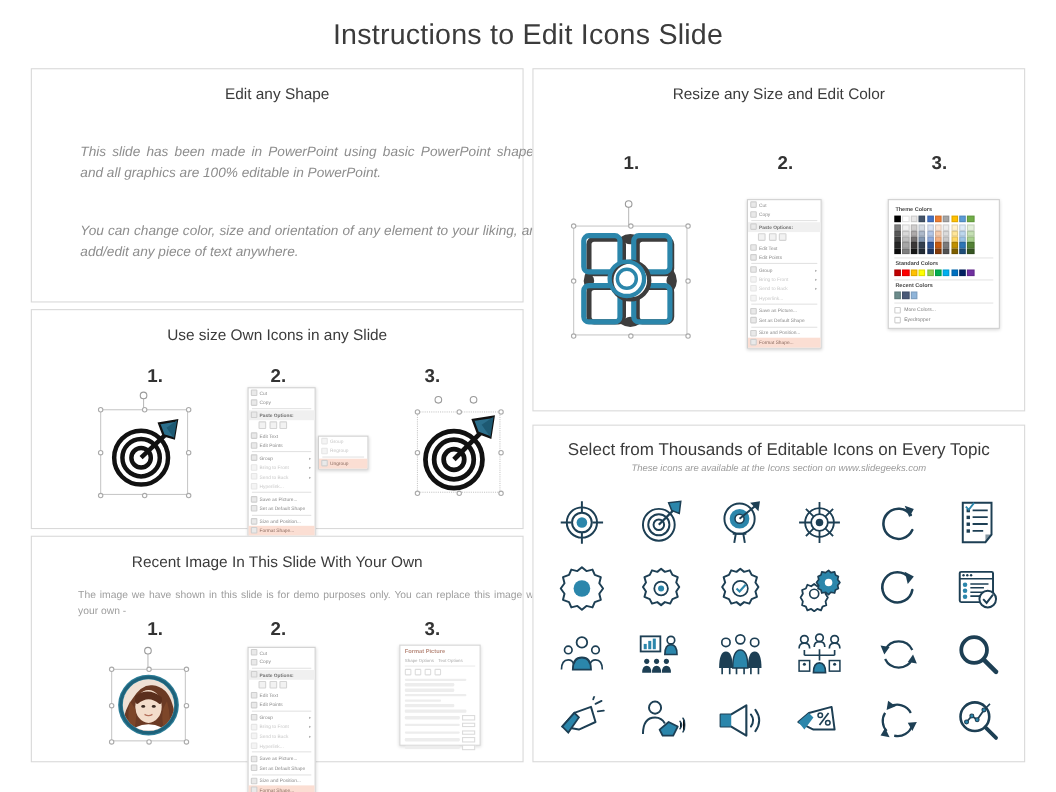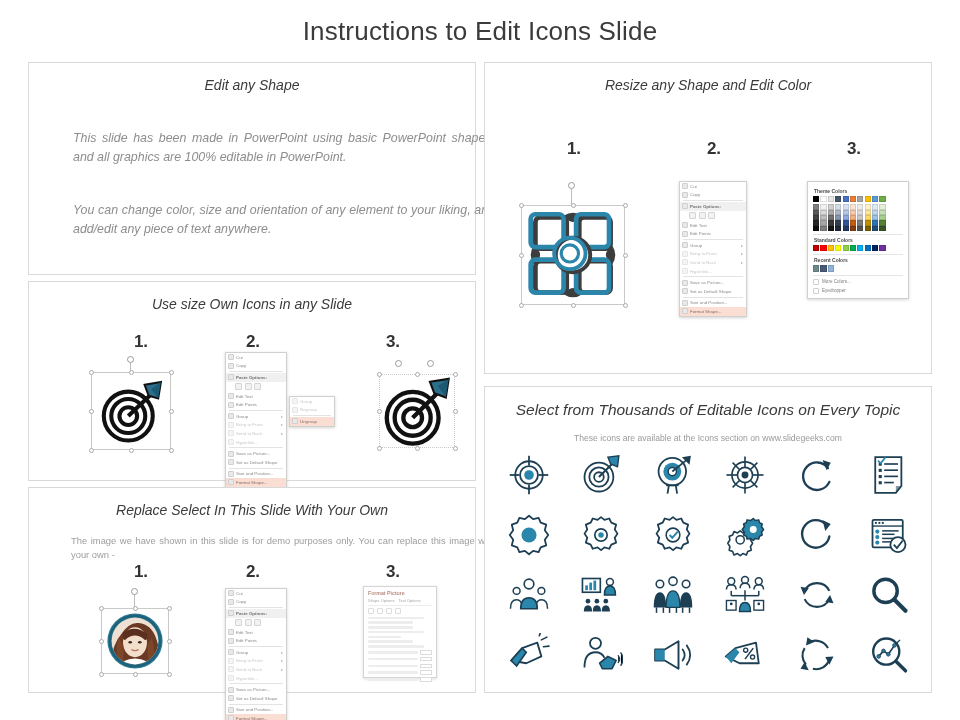--- a/index.html
+++ b/index.html
@@ -25,28 +25,28 @@
     background:#fff;
     border:1px solid #d9d9d9;
     box-sizing:border-box;
   }
   .panel-title{
     text-align:center;
     font-size:14px;
     color:#3b3b3b;
     font-weight:400;
     margin-top:14px;
-    font-style:italic;
   }
   .panel-title.lg{font-size:15.5px;}
   .panel-sub{
     text-align:center;
     font-size:8.6px;
+    font-style:italic;
     color:#9a9a9a;
-    margin-top:14px;
+    margin-top:1px;
   }
 
   
   #panel-edit-shape{left:28px;top:62px;width:448px;height:213px;}
   .para{
     position:absolute;left:44px;width:422px;
     font-style:italic;font-size:12.4px;line-height:19px;color:#8d8d8d;
     text-align:justify;
   }
   #para-1{top:66px;}
@@ -301,21 +301,21 @@
           <circle cx="44" cy="58" r="13"></circle>
         </g>
         <path d="M44 58 L84 18" stroke="#111" stroke-width="6" fill="none"></path>
         <path d="M68 8 L94 4 L90 30 L74 24 Z" fill="#2b6f8c" stroke="#111" stroke-width="3"></path>
         <path d="M79 14 L94 4 L90 30 Z" fill="#1d5972"></path>
       </svg>
     </div>
   </div>
 
   <div class="panel" id="panel-replace-image">
-    <div class="panel-title">Replace Select In This Slide With Your Own</div>
+    <div class="panel-title">Recent Image In This Slide With Your Own</div>
     <div class="para-small">The image we have shown in this slide is for demo purposes only. You can replace this image with your own -</div>
 
     <div class="stepnum" style="left:92px;top:74px;">1.</div>
     <div class="stepnum" style="left:204px;top:74px;">2.</div>
     <div class="stepnum" style="left:344px;top:74px;">3.</div>
 
     <div class="art" style="left:60px;top:100px;width:92px;height:92px;">
       <div class="rotstem" style="left:45px;top:6px;height:14px;"></div>
       <div class="rot" style="left:42px;top:0px;"></div>
       <div class="selbox" style="left:12px;top:20px;width:68px;height:66px;"></div>
@@ -455,21 +455,21 @@
           </div>
           <div class="fieldrow">
             <div class="lbl"></div>
             <div class="bx"></div>
           </div>
         </div>
     </div>
   </div>
 
   <div class="panel" id="panel-resize">
-    <div class="panel-title">Resize any Shape and Edit Color</div>
+    <div class="panel-title">Resize any Size and Edit Color</div>
 
     <div class="stepnum" style="left:69px;top:76px;">1.</div>
     <div class="stepnum" style="left:209px;top:76px;">2.</div>
     <div class="stepnum" style="left:349px;top:76px;">3.</div>
 
     <div class="art" style="left:21px;top:112px;width:132px;height:136px;">
       <div class="rotstem" style="left:65px;top:14px;height:16px;"></div>
       <div class="rot" style="left:62px;top:7px;"></div>
       <div class="selbox" style="left:15px;top:30px;width:104px;height:100px;"></div>
       <div class="handle" style="left:12.5px;top:27.5px;"></div>

